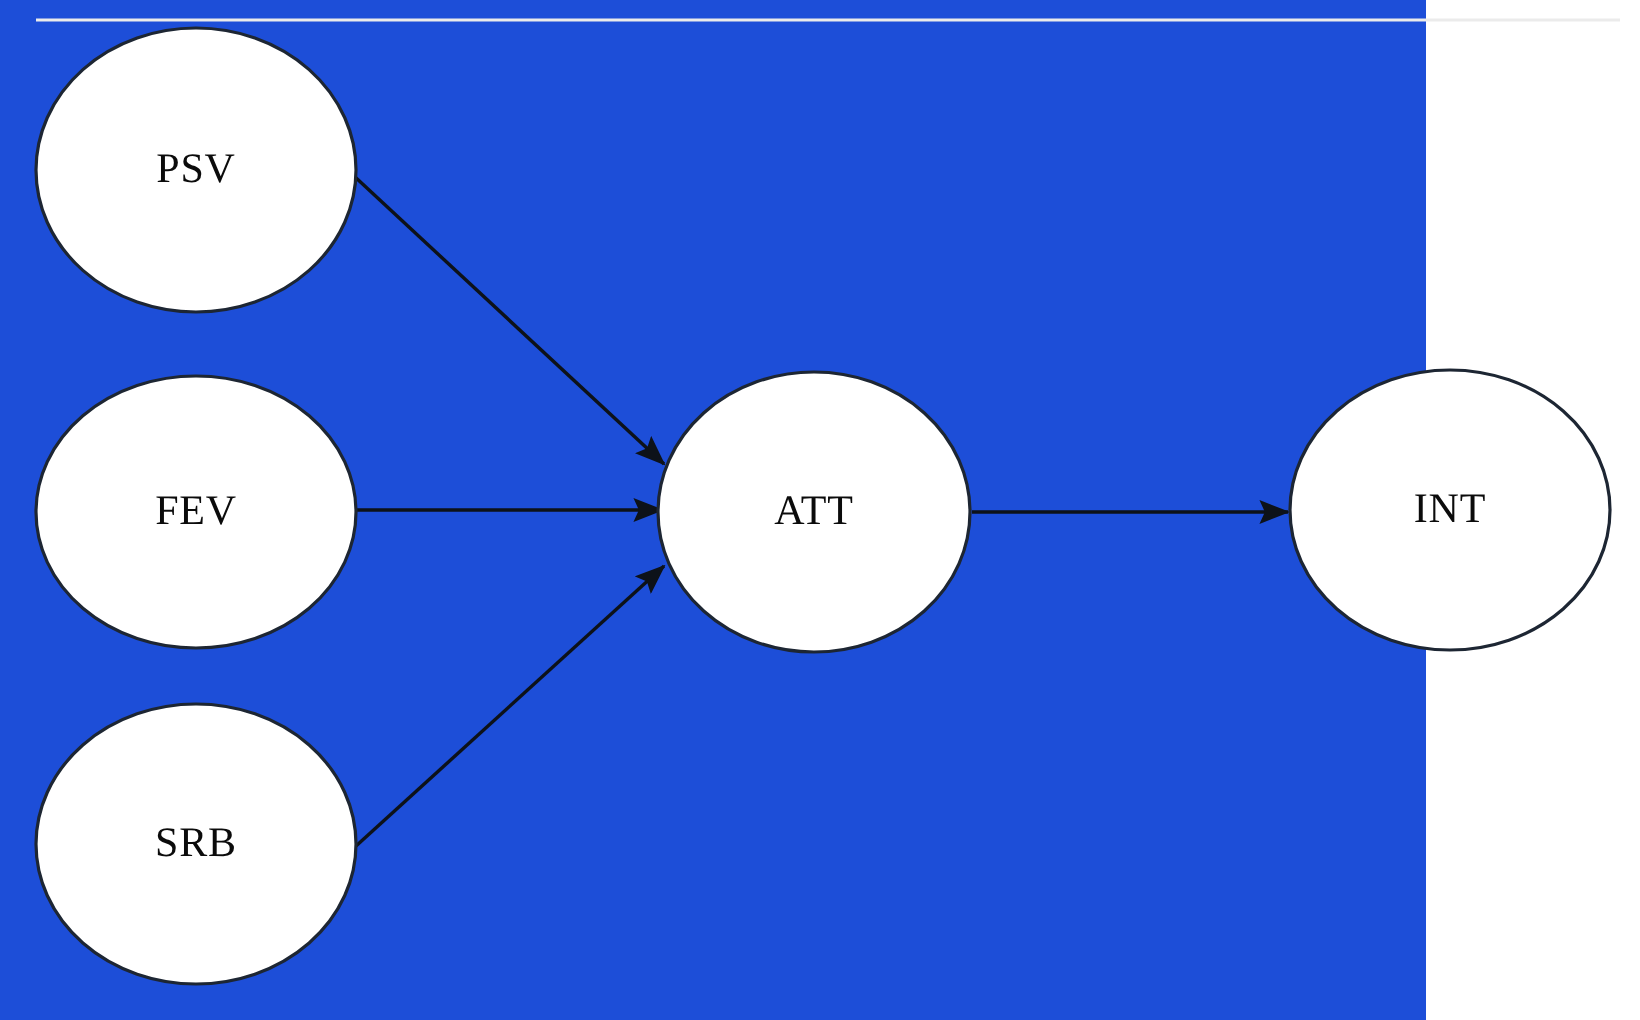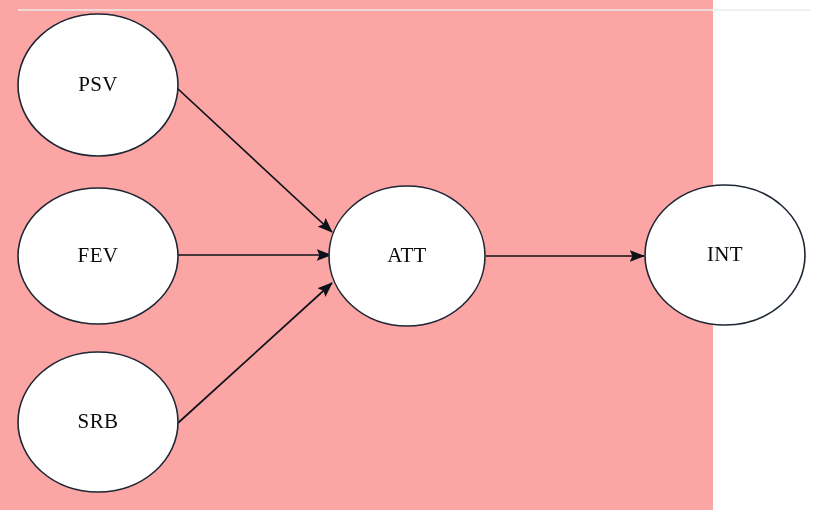--- a/index.html
+++ b/index.html
@@ -11,21 +11,21 @@
   body {
     width: 820px;
     height: 510px;
     font-family: "Liberation Serif", "DejaVu Serif", serif;
     overflow: hidden;
   }
   #diagram-canvas {
     position: relative;
     width: 713px;
     height: 510px;
-    background: #fca5a5;
+    background: #1d4ed8;
   }
   #diagram-svg {
     position: absolute;
     top: 0;
     left: 0;
     width: 820px;
     height: 510px;
     display: block;
   }
   .node-ellipse {

